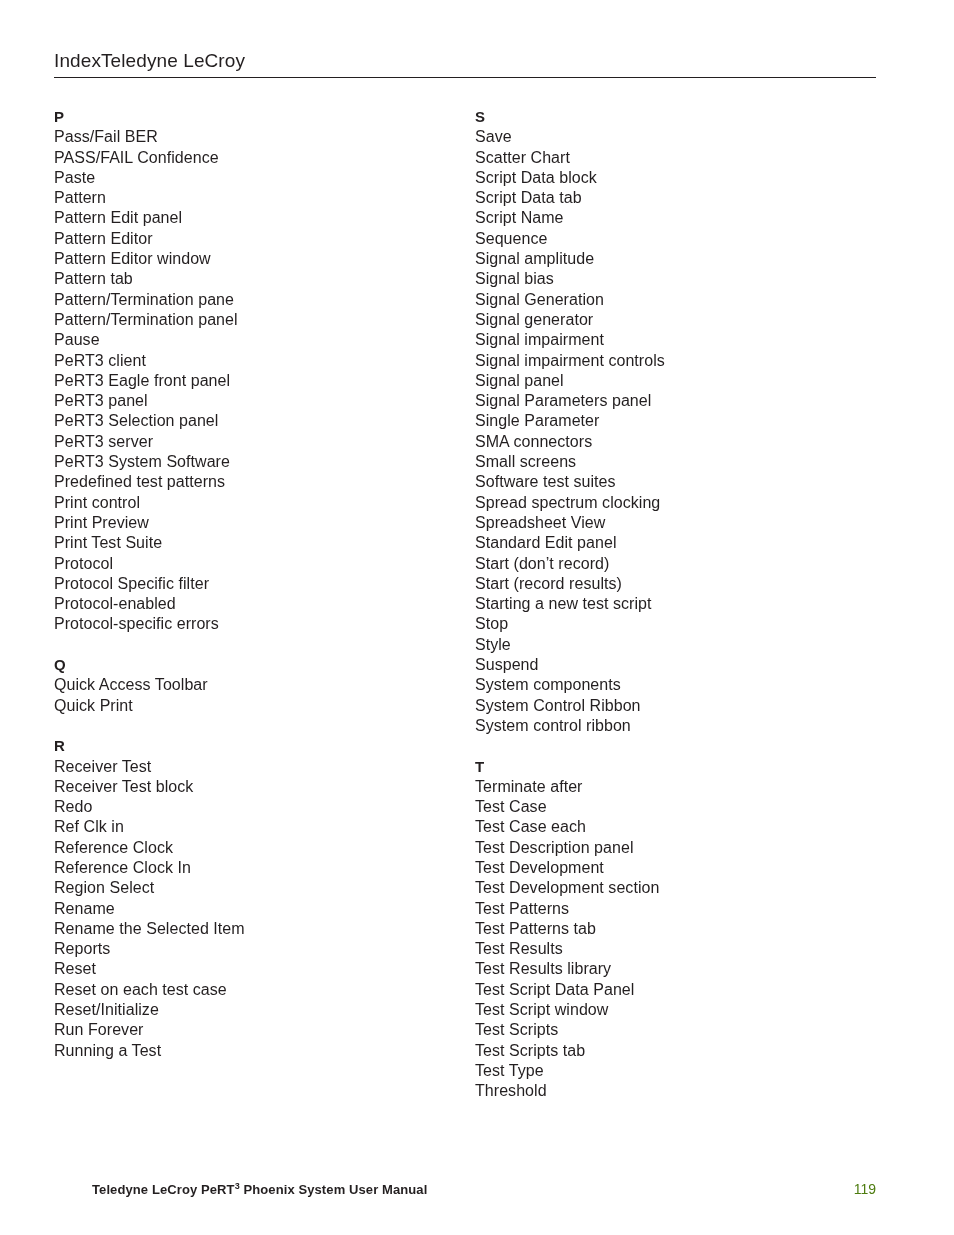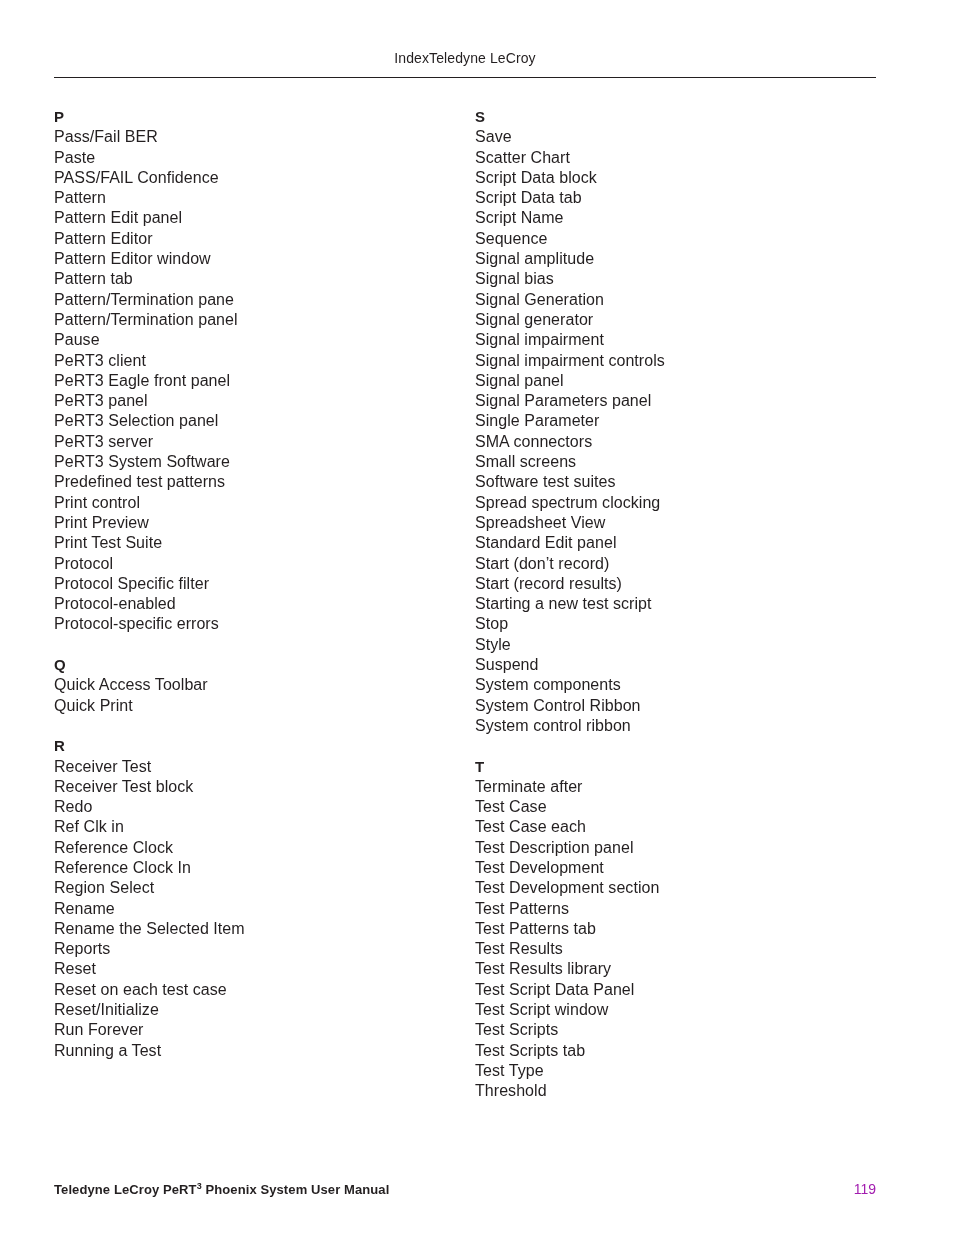--- a/index.html
+++ b/index.html
@@ -21,23 +21,23 @@
     inset: 0;
   }
 
   
   .page-header {
     position: absolute;
     left: 54px;
     top: 50px;
     width: 822px;
     display: flex;
-    justify-content: center;
+    justify-content: flex-start;
     align-items: baseline;
-    font-size: 14px;
+    font-size: 19px;
     color: #231f20;
     letter-spacing: 0.1px;
   }
   .header-rule {
     position: absolute;
     left: 54px;
     top: 77px;
     width: 822px;
     height: 1px;
     background: #231f20;
@@ -85,50 +85,51 @@
     width: 822px;
     display: flex;
     justify-content: space-between;
     align-items: baseline;
     font-size: 13px;
   }
   .footer-title {
     font-weight: bold;
     letter-spacing: 0.1px;
     color: #231f20;
+    margin-left: 38px;
   }
   .footer-title sup {
     font-size: 9px;
     vertical-align: super;
     line-height: 0;
   }
   .footer-page {
     font-weight: normal;
     font-size: 14px;
-    color: #a21caf;
+    color: #4d7c0f;
   }
 </style>
 </head>
 <body>
 
 <div class="page">
 
   <div class="page-header">
     <span>Index</span>
     <span>Teledyne LeCroy</span>
   </div>
   <div class="header-rule"></div>
 
   <div class="index-body">
     <div class="index-column left">
         <div class="index-group">
           <div class="group-letter">P</div>
           <div class="index-entry">Pass/Fail BER</div>
+          <div class="index-entry">PASS/FAIL Confidence</div>
           <div class="index-entry">Paste</div>
-          <div class="index-entry">PASS/FAIL Confidence</div>
           <div class="index-entry">Pattern</div>
           <div class="index-entry">Pattern Edit panel</div>
           <div class="index-entry">Pattern Editor</div>
           <div class="index-entry">Pattern Editor window</div>
           <div class="index-entry">Pattern tab</div>
           <div class="index-entry">Pattern/Termination pane</div>
           <div class="index-entry">Pattern/Termination panel</div>
           <div class="index-entry">Pause</div>
           <div class="index-entry">PeRT3 client</div>
           <div class="index-entry">PeRT3 Eagle front panel</div>

